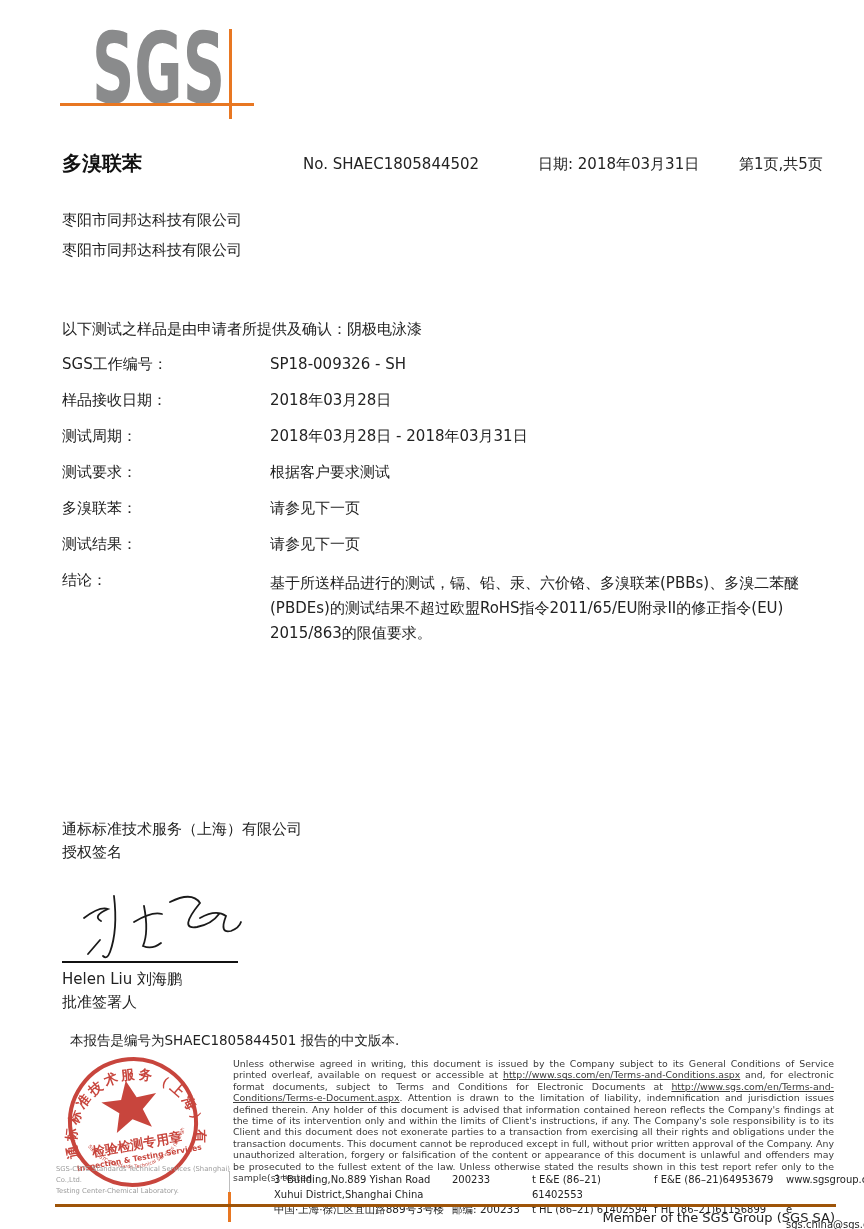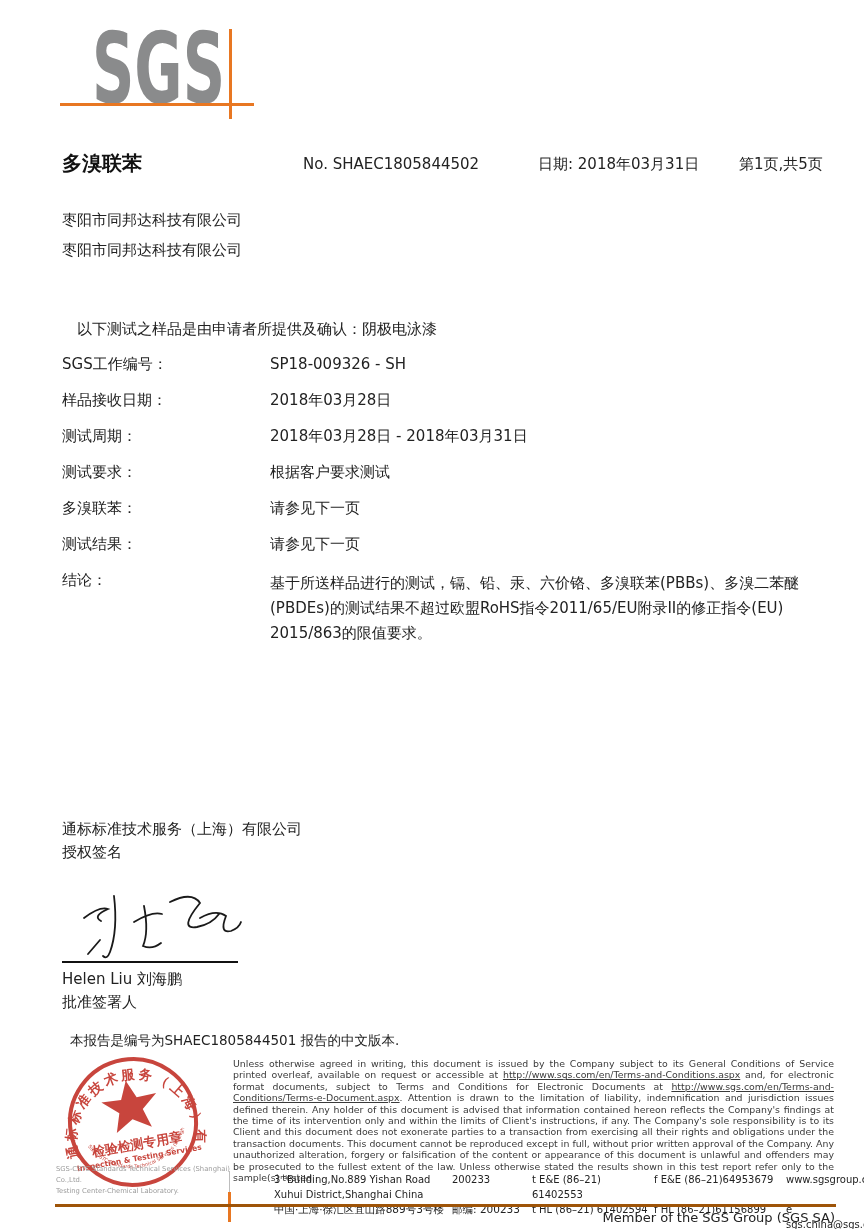--- a/index.html
+++ b/index.html
@@ -15,21 +15,21 @@
   .doc-title { position:absolute; left:62px; top:150px; font-size:20px; font-weight:bold; color:#111; }
   .report-no { position:absolute; left:303px; top:155px; font-size:15px;text-align:right; }
   .report-date { position:absolute; left:538px; top:155px; font-size:15px; }
   .page-info { position:absolute; left:717px; top:155px; font-size:15px;margin-left:22px; }
 
   
   .applicant { position:absolute; left:62px; top:205px; font-size:15px; line-height:30px; }
 
   
   .info { position:absolute; left:62px; top:318px; width:742px; font-size:15px; }
-  .info .intro { height:37px; line-height:22px;margin-left:15px; }
+  .info .intro { height:37px; line-height:22px; }
   .info .row { display:flex; min-height:36px; }
   .info .row .lbl { width:208px; flex:0 0 208px; }
   .info .row .val { flex:1; }
   .info .row.tall .val { line-height:25px; max-width:565px; }
 
   
   .sign-company { position:absolute; left:62px; top:818px; font-size:15px; line-height:23px; }
   .sig-svg { position:absolute; left:70px; top:888px; }
   .sig-line { position:absolute; left:62px; top:961px; width:176px; height:2px; background:#111; }
   .signer-name { position:absolute; left:62px; top:970px; font-size:15px; }

